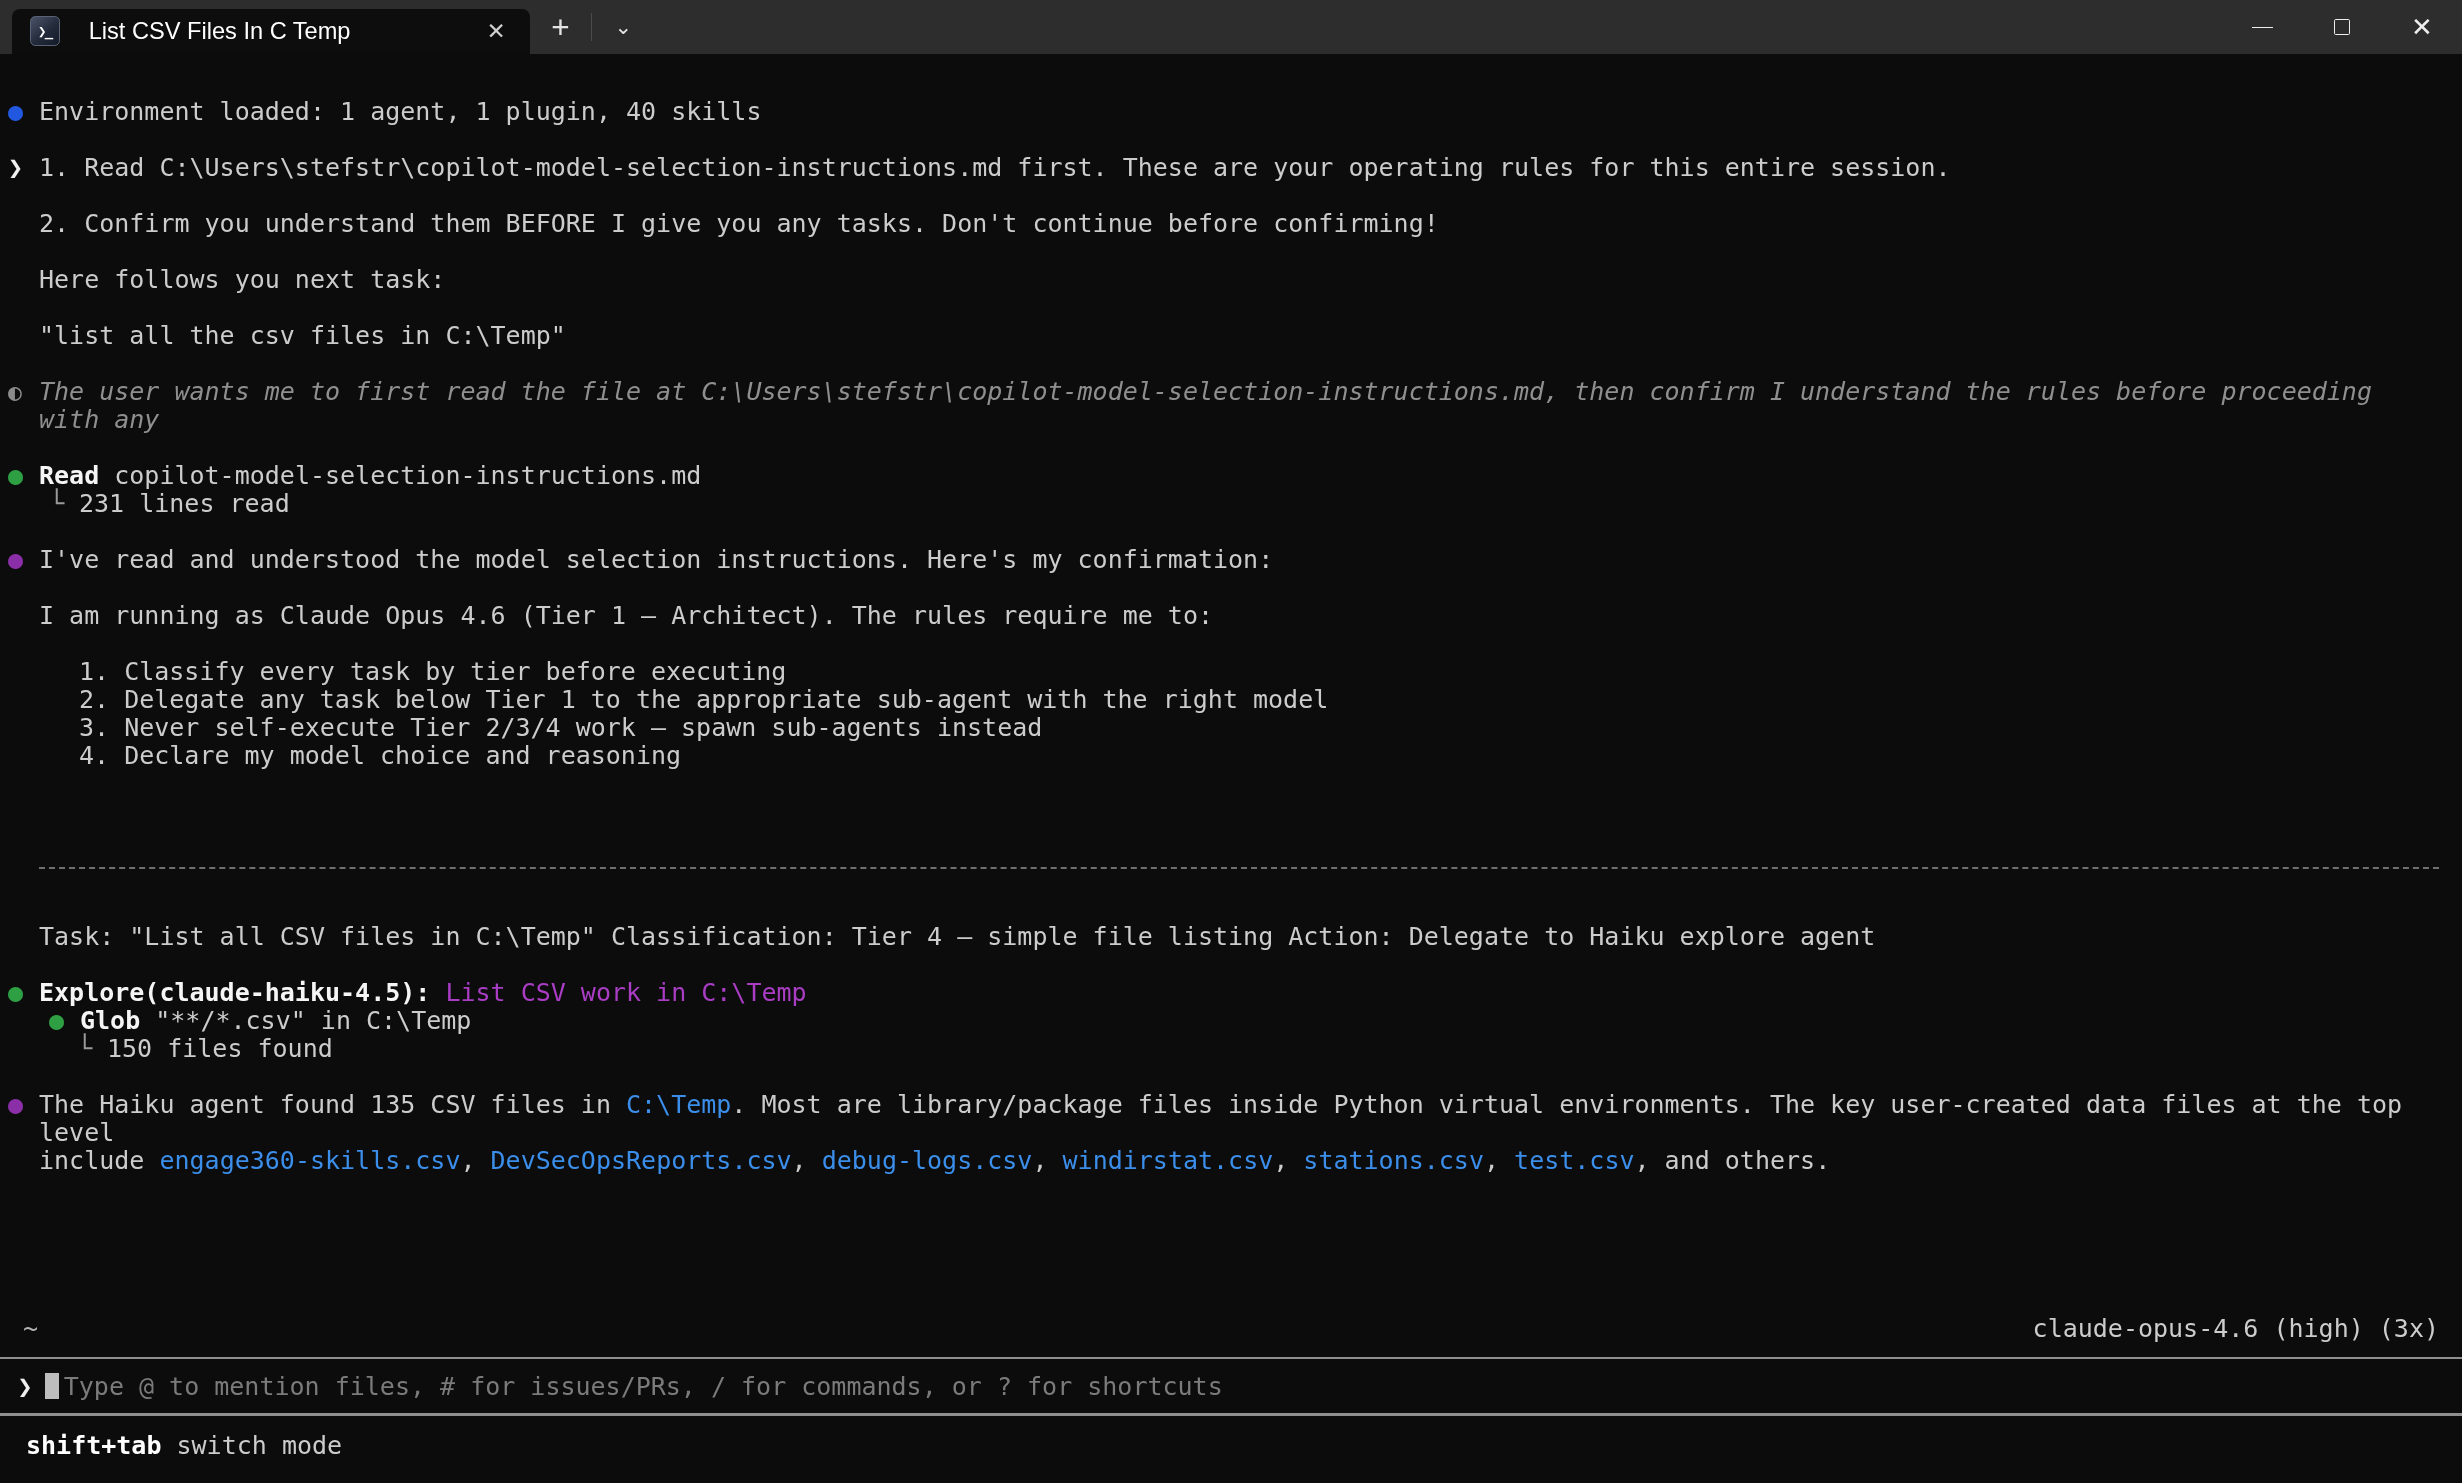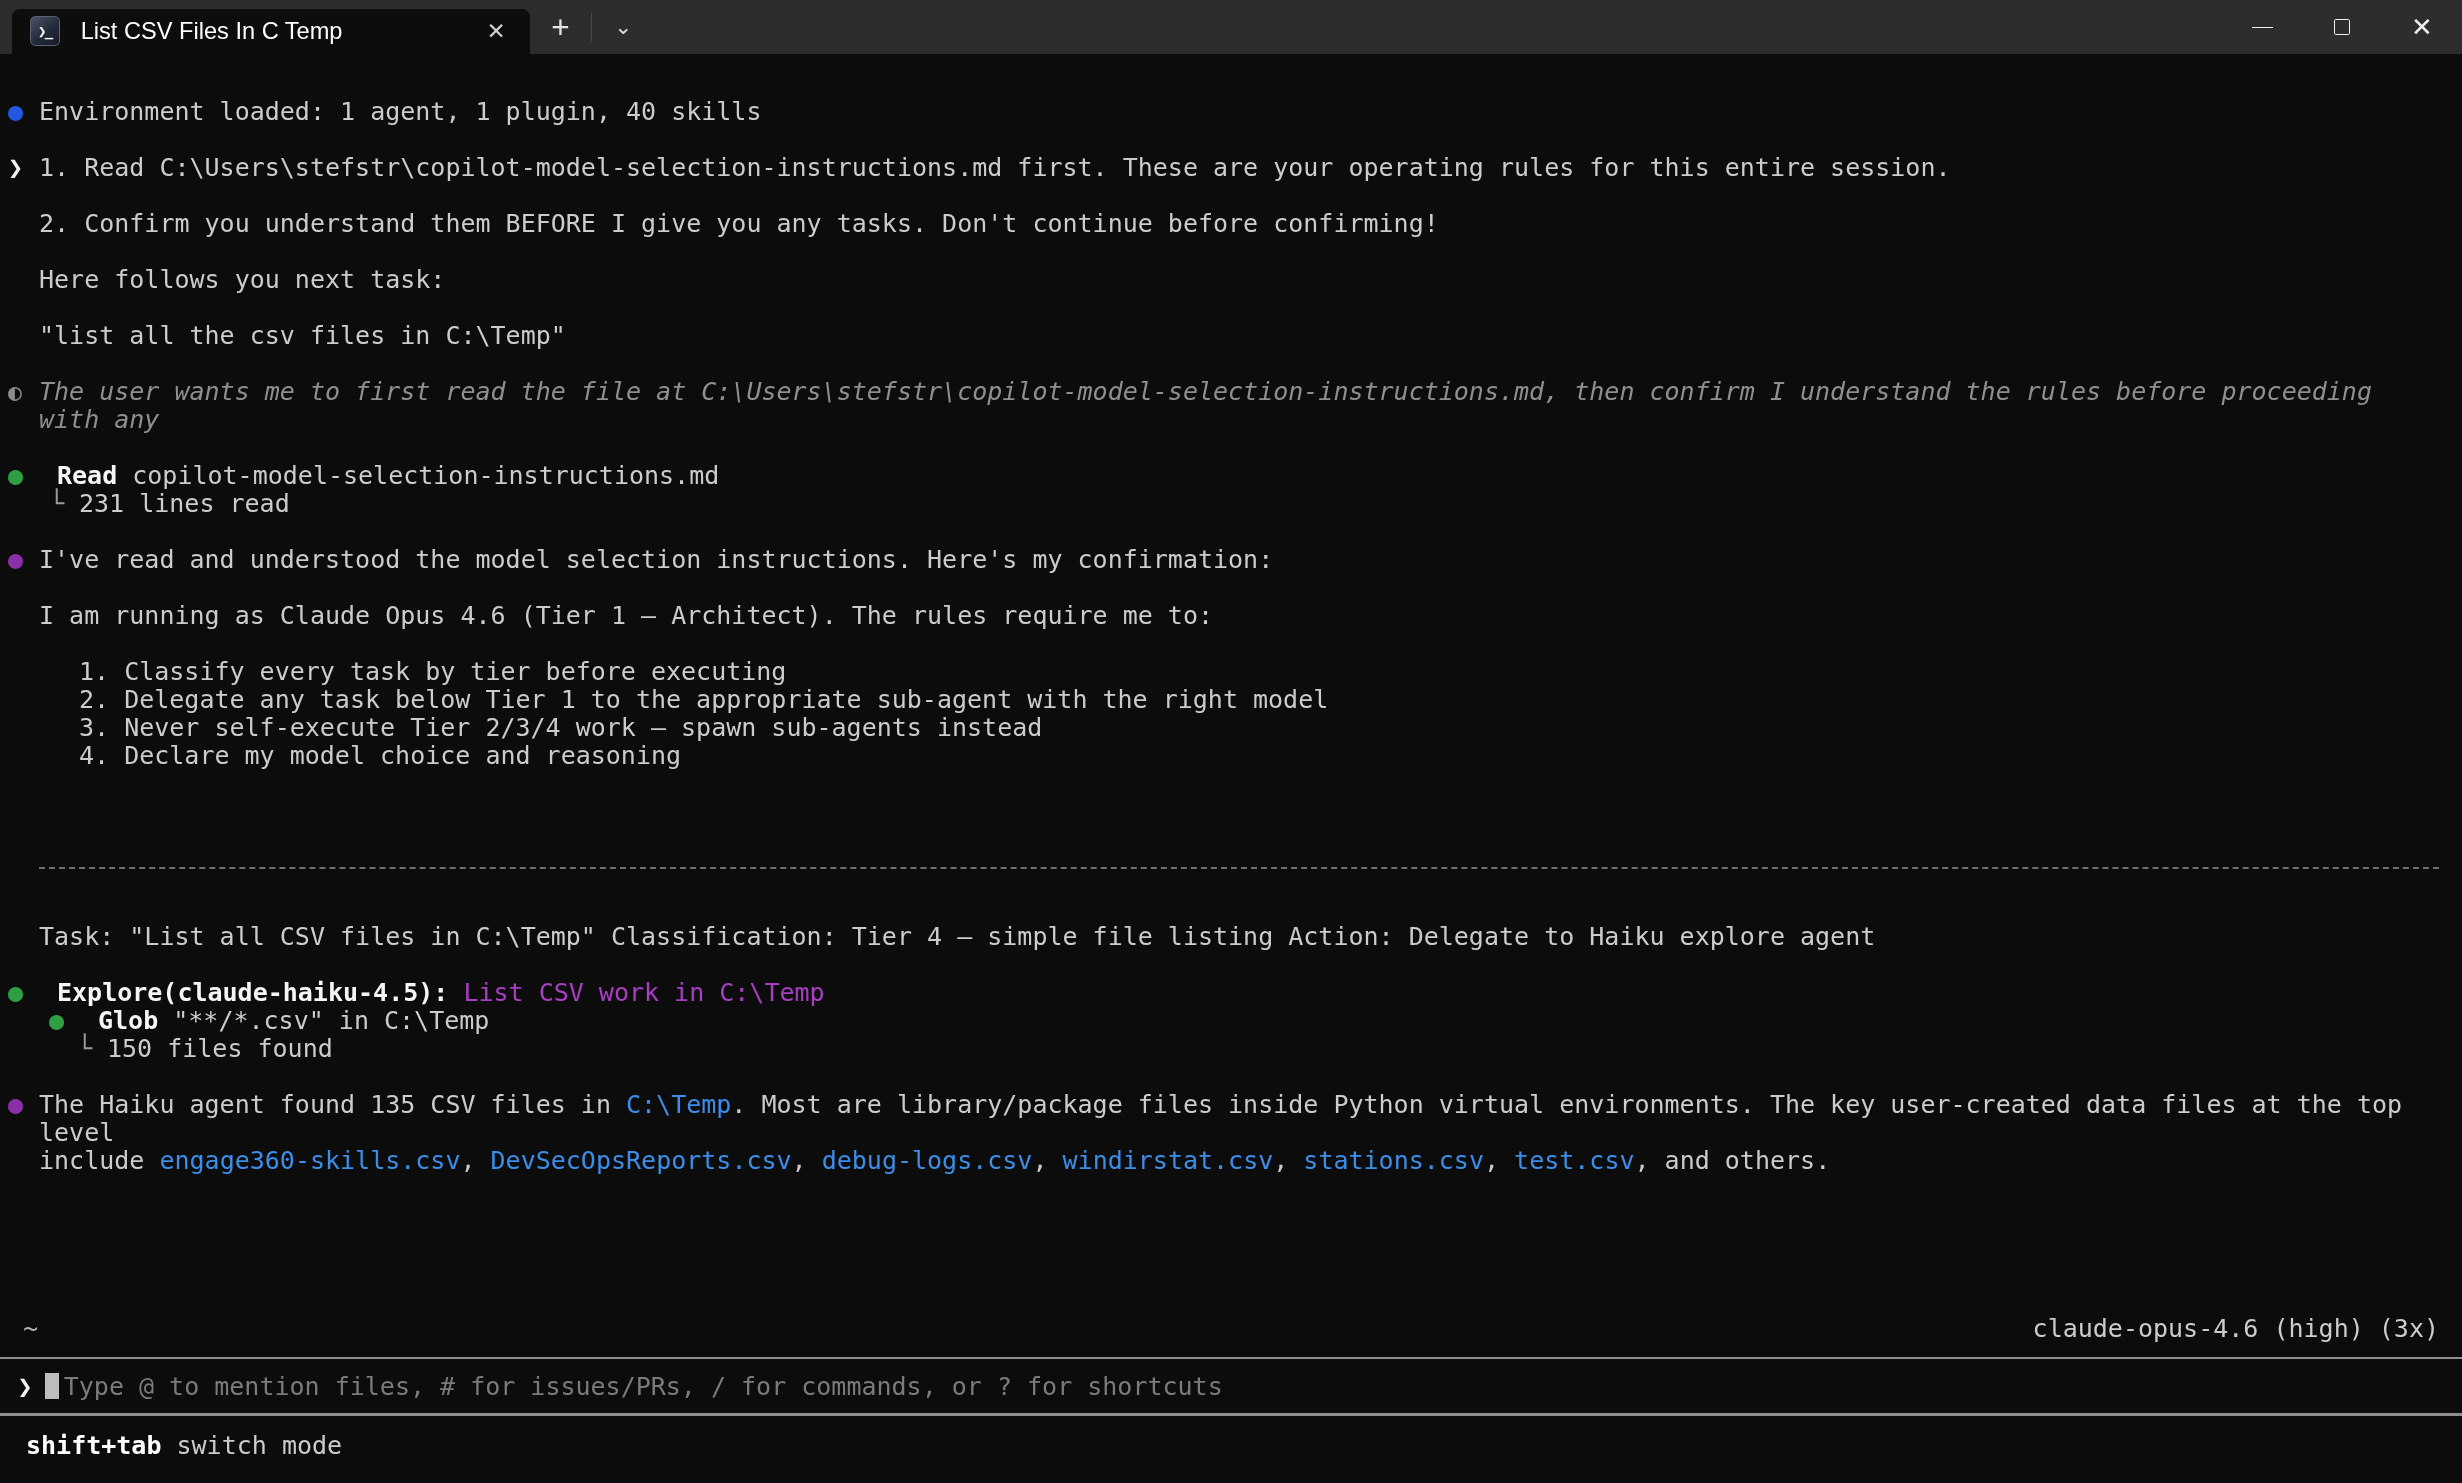--- a/index.html
+++ b/index.html
@@ -10,21 +10,21 @@
 
   
   .titlebar { height:54px; background:#2d2d2d; display:flex; align-items:stretch; flex:0 0 auto; }
   .tab { margin:8.7px 0 0 12.2px; width:518px; background:#0d0d0d; border-radius:7.9px 7.9px 0 0;
          display:flex; align-items:center; padding:0 15.7px 0 17.5px; }
   .tab-icon { width:30px; height:30px; border-radius:5.2px; flex:0 0 auto;
               background:linear-gradient(140deg,#4a5368 0%,#232a3a 55%,#141a28 100%);
               border:0.9px solid #5a6375; color:#ffffff; font-size:14px; font-weight:bold;
               display:flex; align-items:center; justify-content:center; letter-spacing:-1.7px; }
   .tab-title { color:#ffffff; font-family:"Liberation Sans", sans-serif; font-size:23.6px;
-               margin-left:21px; white-space:nowrap; overflow:hidden; flex:1; }
+               margin-left:29px; white-space:nowrap; overflow:hidden; flex:1; }
   .tab-close { color:#cfcfcf; font-size:23px; font-family:"Liberation Sans", sans-serif;
                padding:3.5px 8.7px; border-radius:4.4px; cursor:default; }
   .tabbar-actions { display:flex; align-items:center; }
   .newtab-btn { color:#e4e4e4; font-size:31.5px; font-weight:300; padding:0 21px; line-height:52px;
                 font-family:"Liberation Sans", sans-serif; }
   .tab-sep { width:0.9px; height:28px; background:#4a4a4a; }
   .tab-dropdown { color:#e4e4e4; font-size:21px; padding:0 23px; font-family:"Liberation Sans", sans-serif; }
   .win-controls { margin-left:auto; display:flex; height:100%; }
   .win-btn { width:80px; height:100%; display:flex; align-items:center; justify-content:center; }
   .glyph-min { width:21px; height:0; border-top:1.7px solid #eeeeee; display:block; }
@@ -44,21 +44,21 @@
   .m-chevron    { color:#f0f0f0; font-weight:bold; }
   .m-think      { color:#8a8a8a; font-size:23px; }
   .m-corner     { left:49px; color:#9a9a9a; }
   .m-green-dot-2{ left:49px; color:#2ea043; }
   .m-corner2    { left:77px; color:#9a9a9a; }
   .line.has-corner  { padding-left:79px; }
   .line.has-corner2 { padding-left:107px; }
   .line.has-green-dot-2 { padding-left:80px; }
 
   .s-default { color:#cccccc; }
-  .s-bold    { color:#f5f5f5; font-weight:bold;margin-left:18px; }
+  .s-bold    { color:#f5f5f5; font-weight:bold; }
   .s-think   { color:#8f8f8f; font-style:italic; }
   .s-purple  { color:#a93dc4; }
   .s-link    { color:#3b8eea; }
 
   .divider { border-top:2.6px dashed #6f6f6f; height:0; margin-top:13px; }
 
   
   .bottom { margin-top:auto; padding-bottom:23px; flex:0 0 auto; }
   .status-row { height:30px; line-height:30px; display:flex; justify-content:space-between;
                 padding:0 23px; font-size:25px; }

